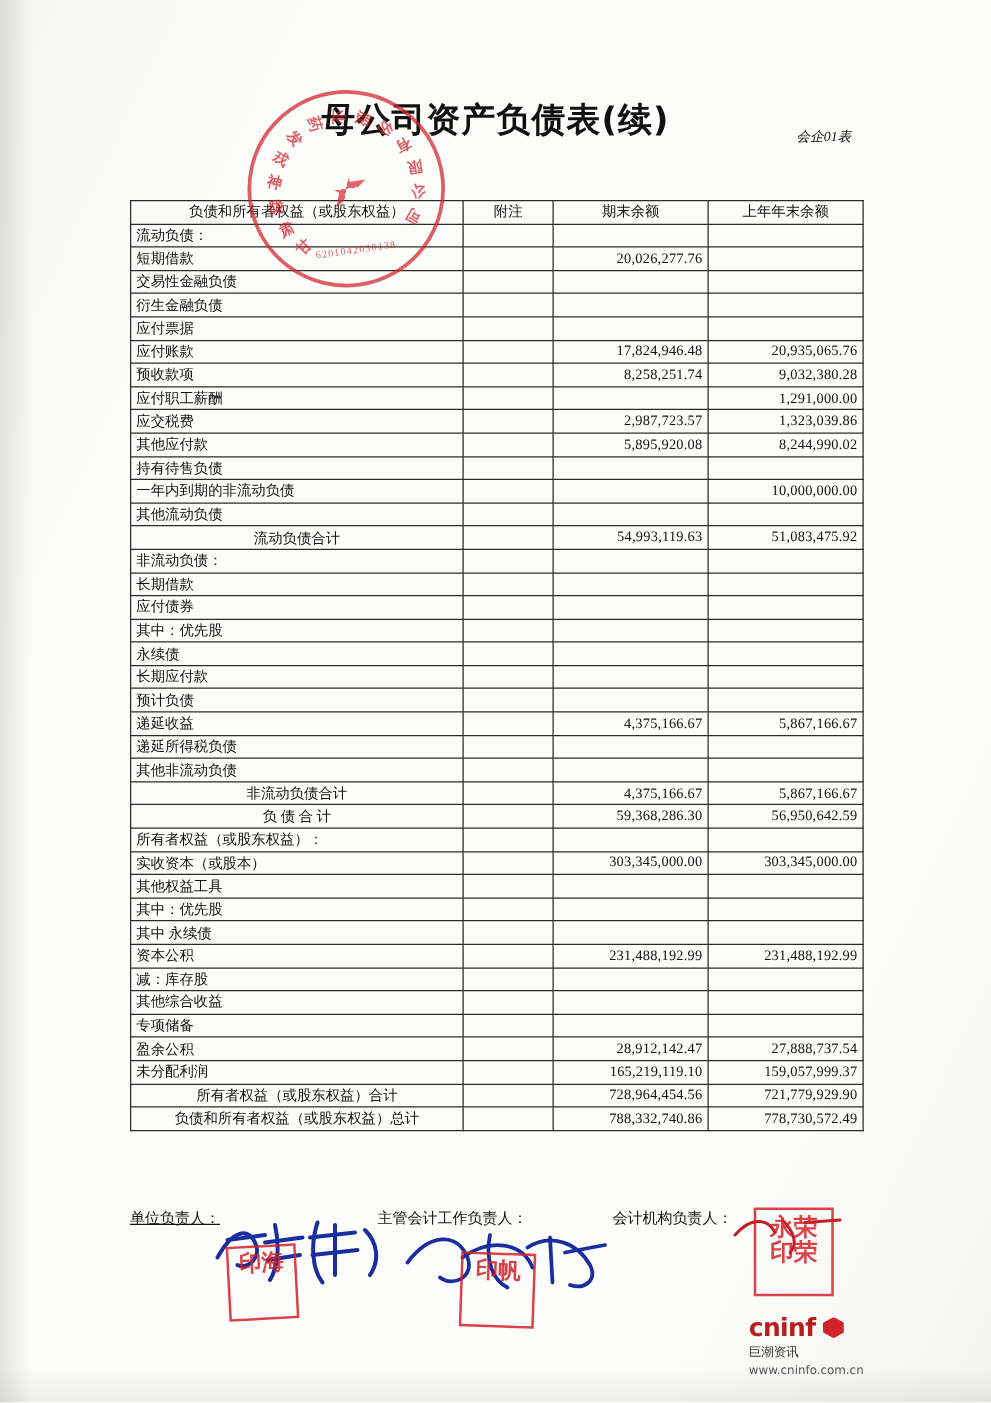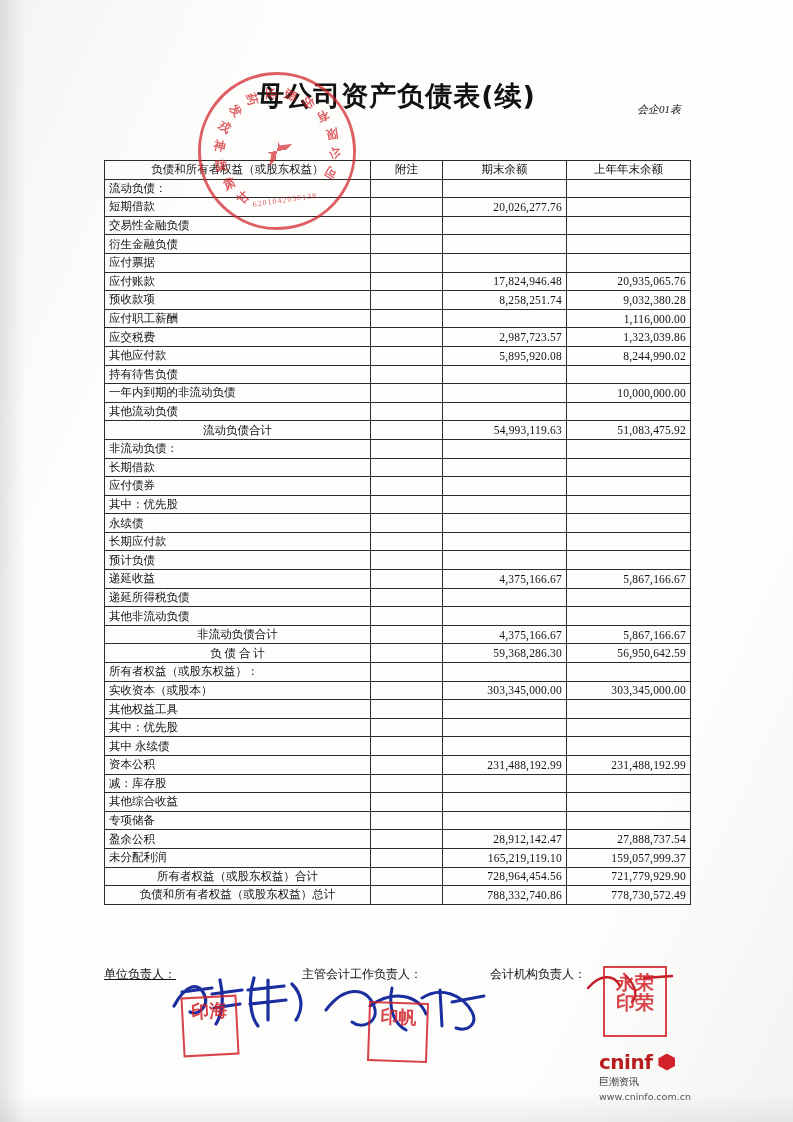--- a/index.html
+++ b/index.html
@@ -289,21 +289,21 @@
         <tr>
           <td class="lvl1">预收款项</td>
           <td></td>
           <td class="num">8,258,251.74</td>
           <td class="num">9,032,380.28</td>
         </tr>
         <tr>
           <td class="lvl1">应付职工薪酬</td>
           <td></td>
           <td class="num"></td>
-          <td class="num">1,116,000.00</td>
+          <td class="num">1,291,000.00</td>
         </tr>
         <tr>
           <td class="lvl1">应交税费</td>
           <td></td>
           <td class="num">2,987,723.57</td>
           <td class="num">1,323,039.86</td>
         </tr>
         <tr>
           <td class="lvl1">其他应付款</td>
           <td></td>

